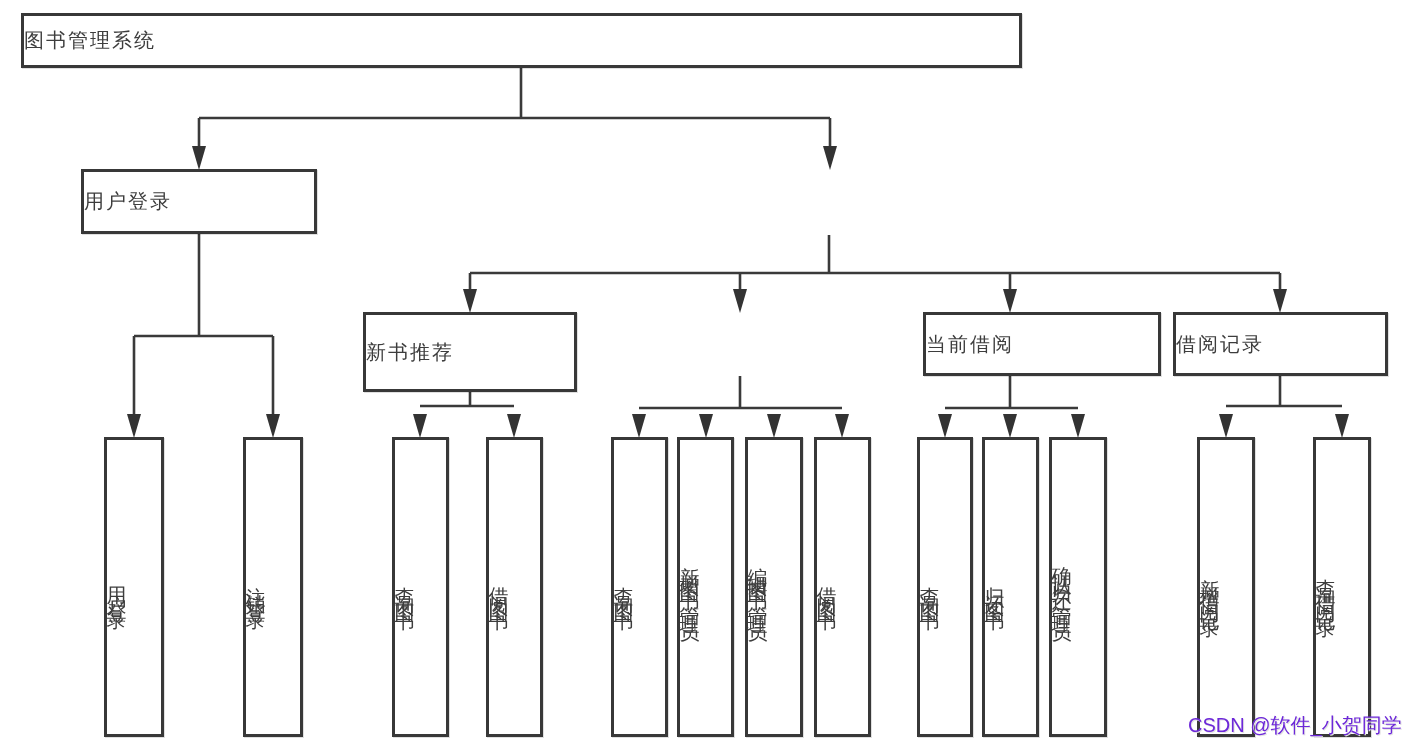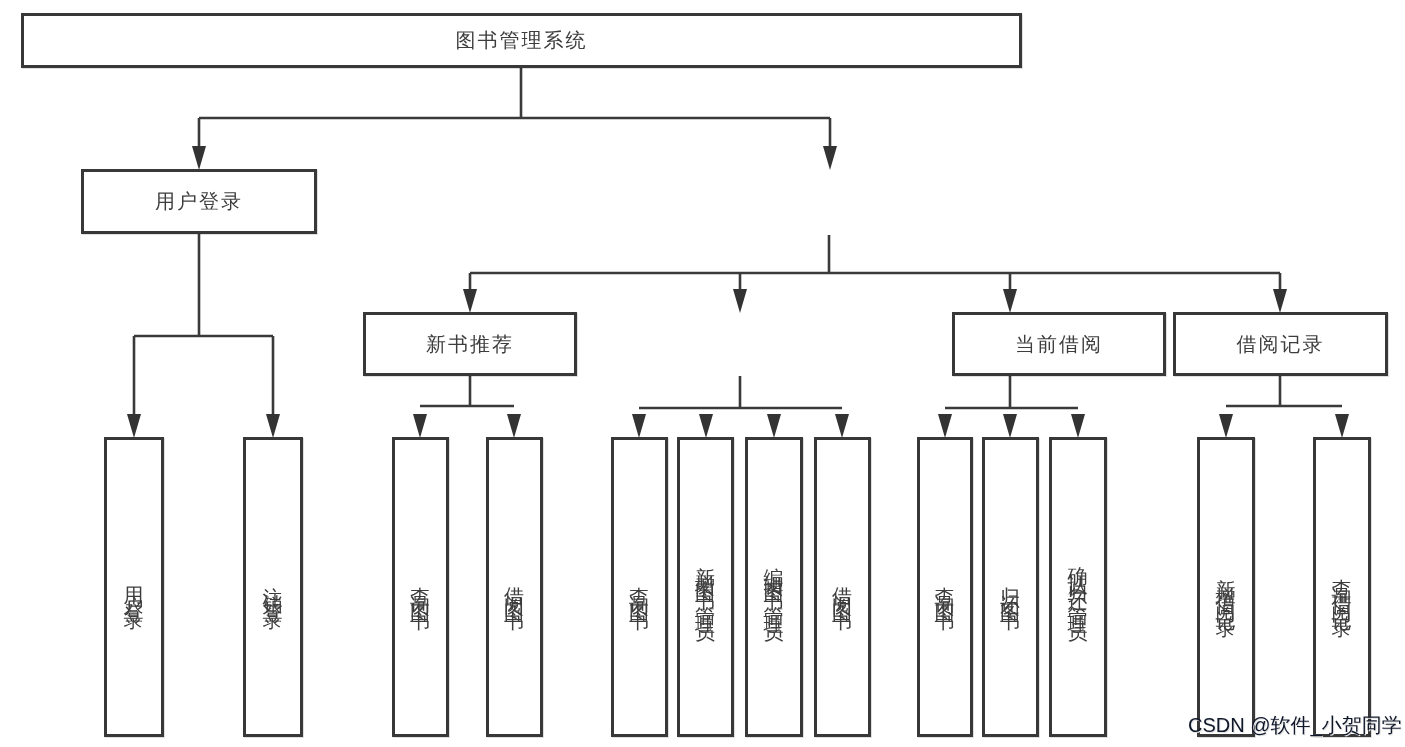--- a/index.html
+++ b/index.html
@@ -12,21 +12,21 @@
     overflow:hidden;
   }
   .connectors{position:absolute;left:0;top:0;width:1405px;height:747px;}
   .box{
     position:absolute;
     box-sizing:border-box;
     border:3px solid #383838;
     background:#ffffff;
     display:flex;
     align-items:center;
-    justify-content:center;
+    justify-content:flex-start;
     box-shadow:1px 1px 0 rgba(0,0,0,0.12);
   }
   .box .lbl{
     color:#3d3d3d;
     font-size:20px;
     letter-spacing:2px;
     white-space:nowrap;
   }
   .box.vert .lbl{
     writing-mode:vertical-rl;
@@ -34,21 +34,21 @@
     letter-spacing:8px;
     line-height:1;
     font-size:20px;
     white-space:normal;
   }
   .watermark{
     position:absolute;
     left:1188px;
     top:712px;
     font-size:20px;
-    color:#0f172a;
+    color:#6d28d9;
     text-shadow:1px 1px 0 #e2e2e2;
     z-index:20;
     white-space:nowrap;
   }
 </style>
 </head>
 <body>
 
 <div class="canvas">
 
@@ -108,24 +108,24 @@
   </svg>
 
   <div class="box" style="left:21px;top:13px;width:1001px;height:55px">
     <span class="lbl">图书管理系统</span>
   </div>
 
   <div class="box" style="left:81px;top:169px;width:236px;height:65px">
     <span class="lbl">用户登录</span>
   </div>
 
-  <div class="box" style="left:363px;top:312px;width:214px;height:64px">
+  <div class="box" style="left:363px;top:312px;width:214px;height:80px">
     <span class="lbl">新书推荐</span>
   </div>
-  <div class="box" style="left:952px;top:312px;width:214px;height:64px">
+  <div class="box" style="left:923px;top:312px;width:238px;height:64px">
     <span class="lbl">当前借阅</span>
   </div>
   <div class="box" style="left:1173px;top:312px;width:215px;height:64px">
     <span class="lbl">借阅记录</span>
   </div>
 
   <div class="box vert" style="left:104px;top:437px;width:60px;height:300px">
     <span class="lbl">用户登录</span>
   </div>
   <div class="box vert" style="left:243px;top:437px;width:60px;height:300px">

